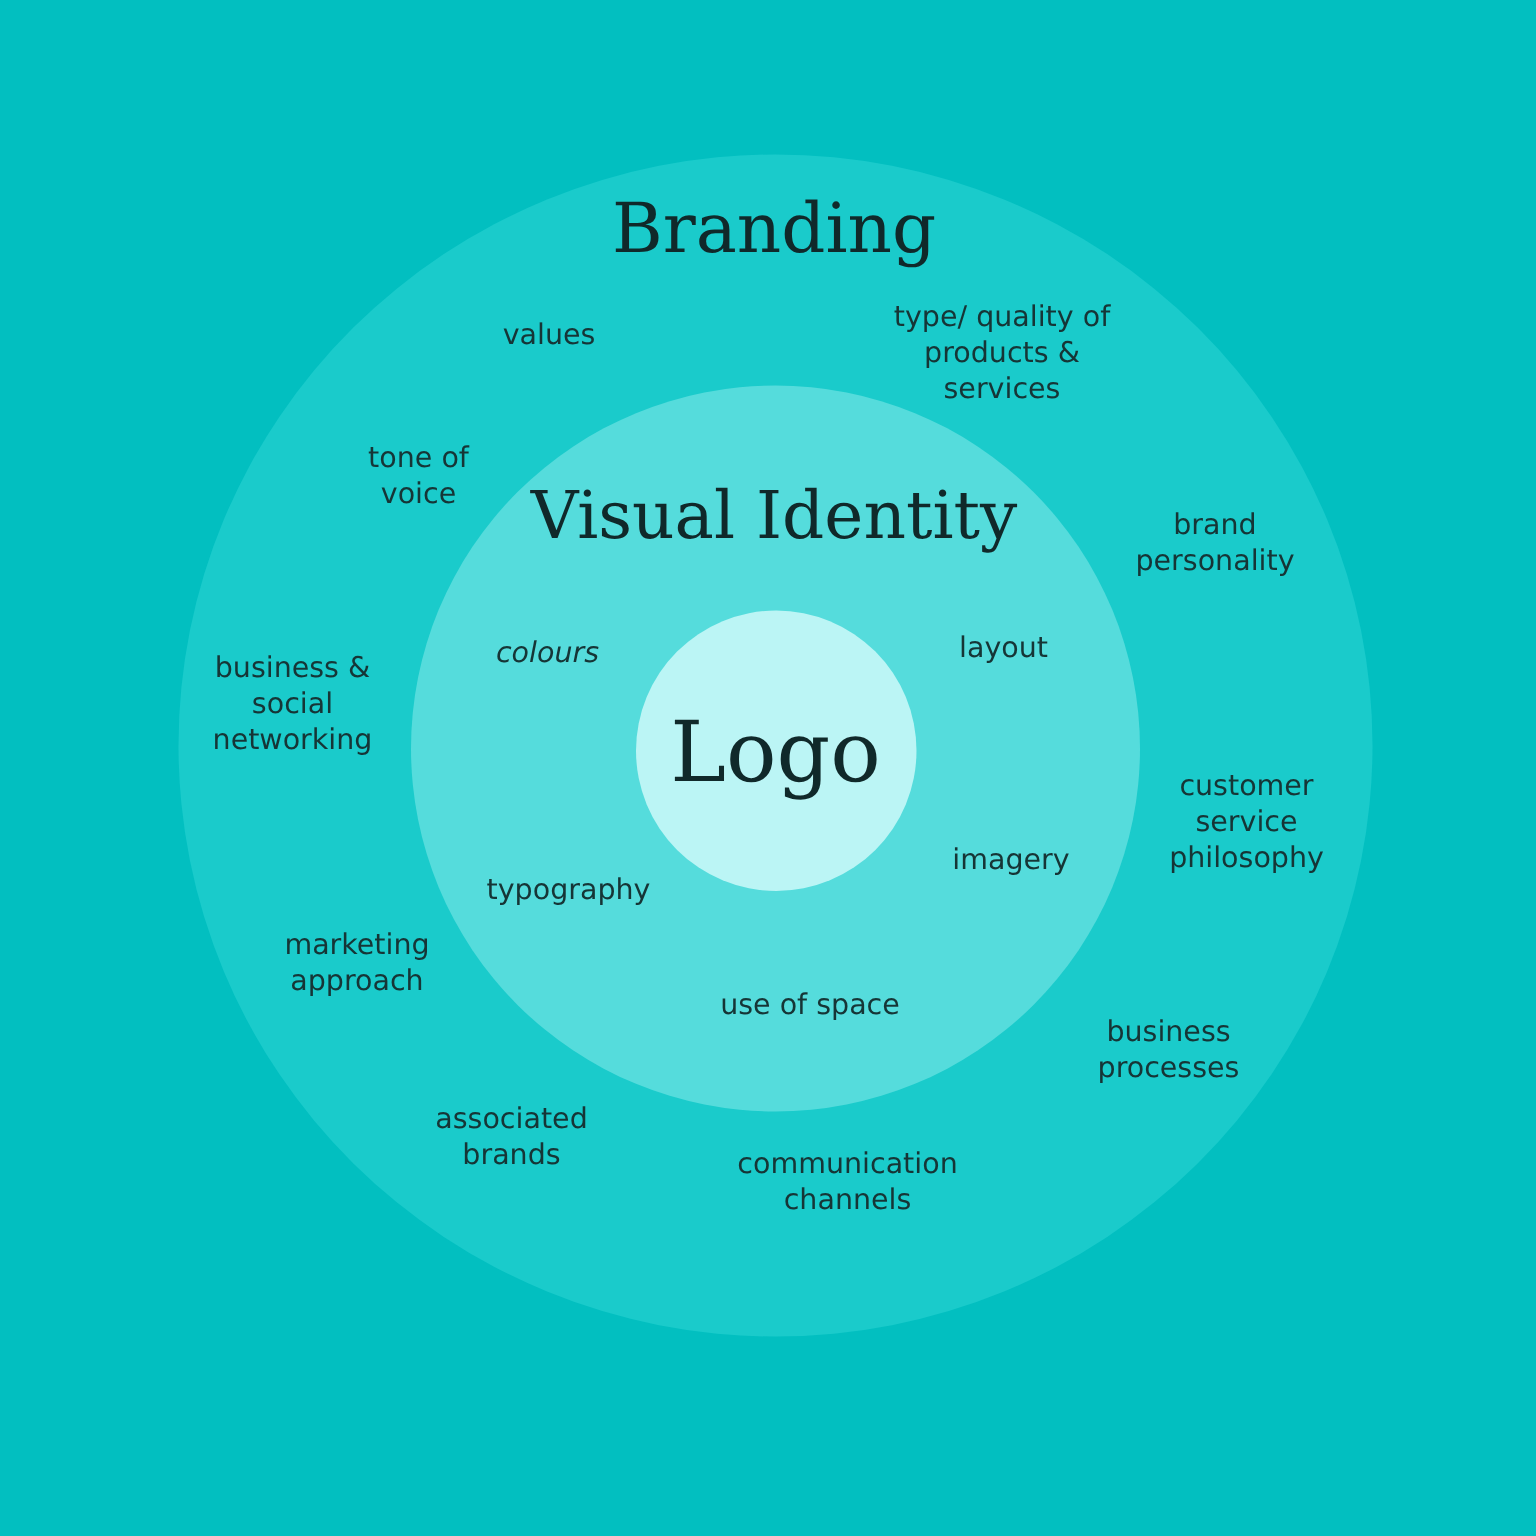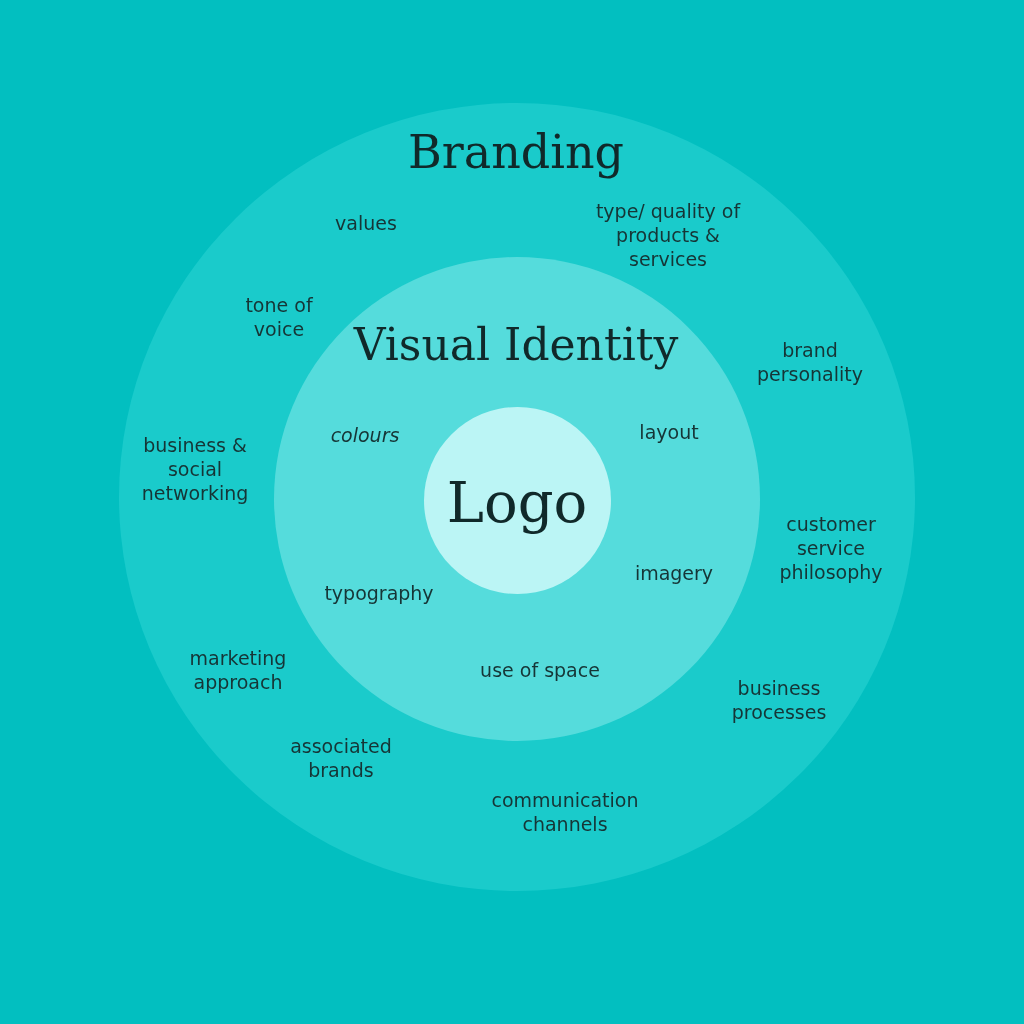--- a/index.html
+++ b/index.html
@@ -29,26 +29,26 @@
 <div class="lbl" style="left:255px;top:317px;margin-left:24px;">tone of
 voice</div>
 <div class="lbl" style="left:810px;top:362px;">brand
 personality</div>
 <div class="lbl" style="left:195px;top:469px;">business &amp;
 social
 networking</div>
 <div class="lbl" style="left:831px;top:548px;">customer
 service
 philosophy</div>
-<div class="lbl" style="left:238px;top:642px;margin-top:28px;">marketing
+<div class="lbl" style="left:238px;top:642px;">marketing
 approach</div>
 <div class="lbl" style="left:779px;top:700px;">business
 processes</div>
 <div class="lbl" style="left:341px;top:758px;">associated
 brands</div>
-<div class="lbl" style="left:565px;top:812px;">communication
+<div class="lbl" style="left:565px;top:788px;">communication
 channels</div>
 
 <div class="lbl" style="left:365px;top:435px;font-style:italic;">colours</div>
 <div class="lbl" style="left:669px;top:432px;">layout</div>
 <div class="lbl" style="left:379px;top:593px;">typography</div>
 <div class="lbl" style="left:674px;top:573px;">imagery</div>
 <div class="lbl" style="left:540px;top:670px;">use of space</div>
 
 </body></html>

